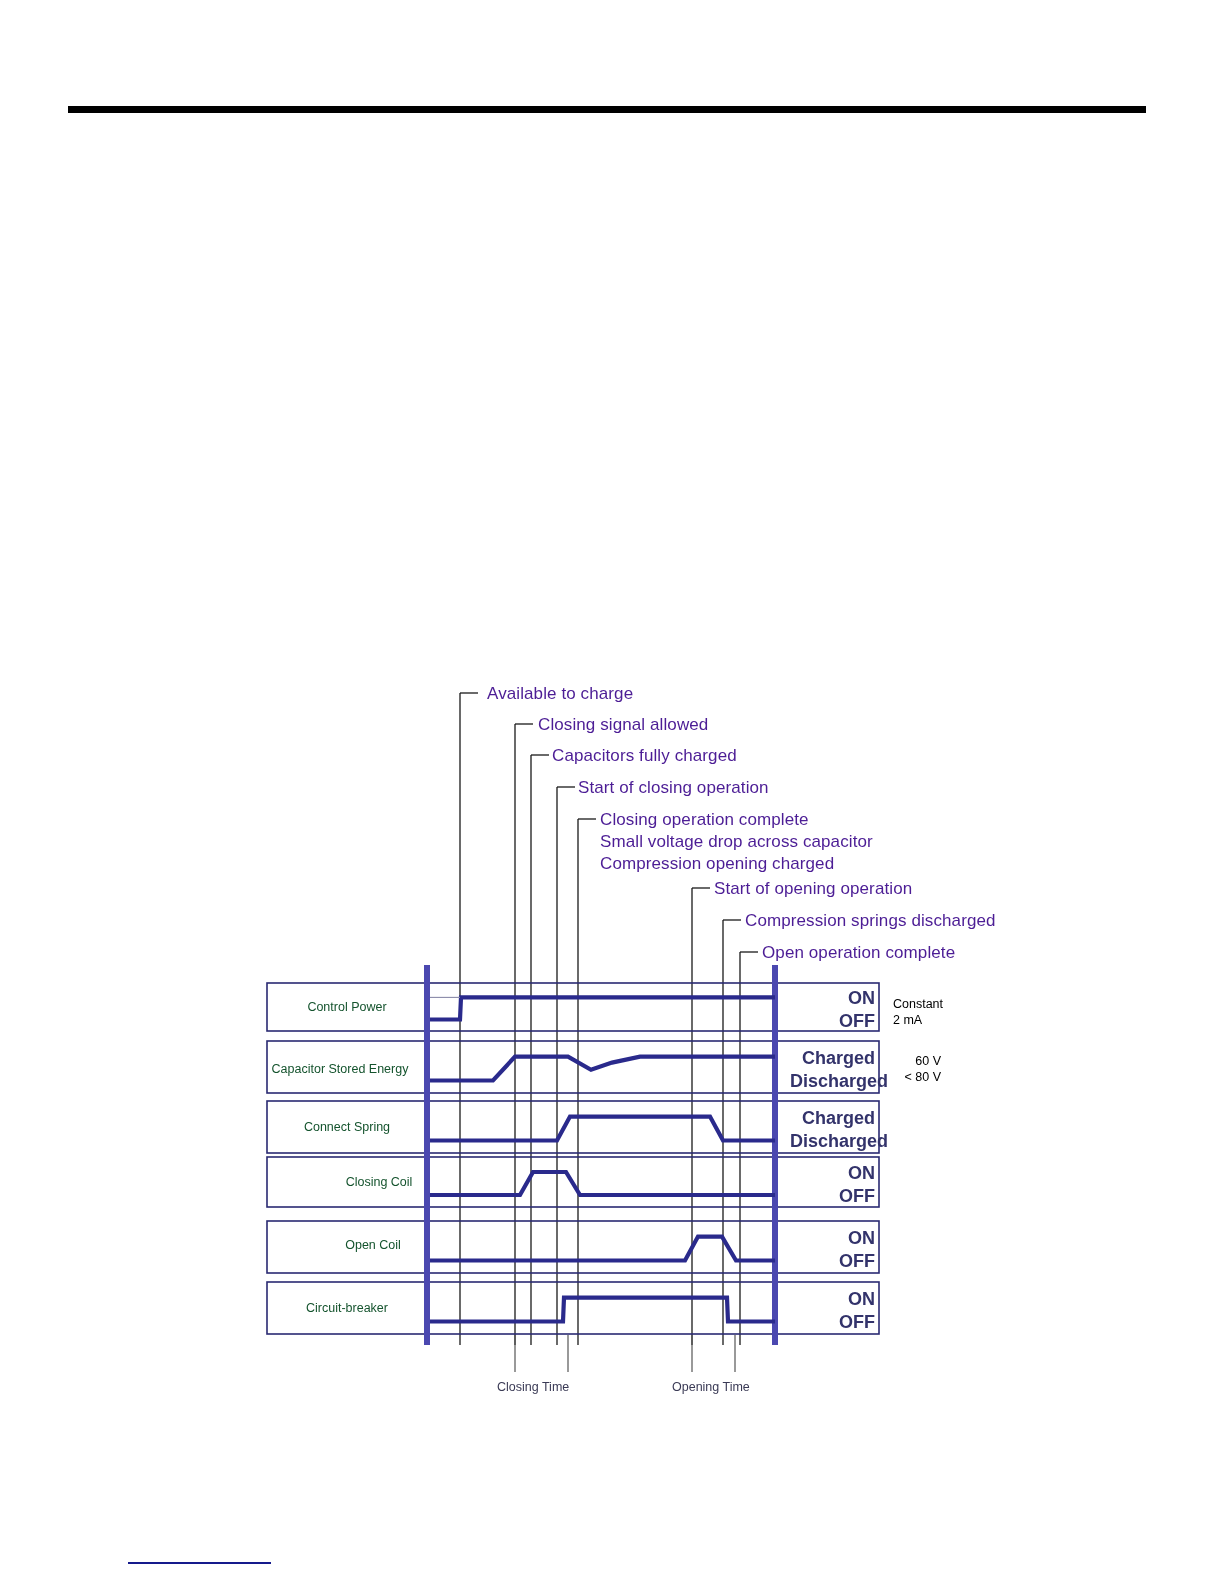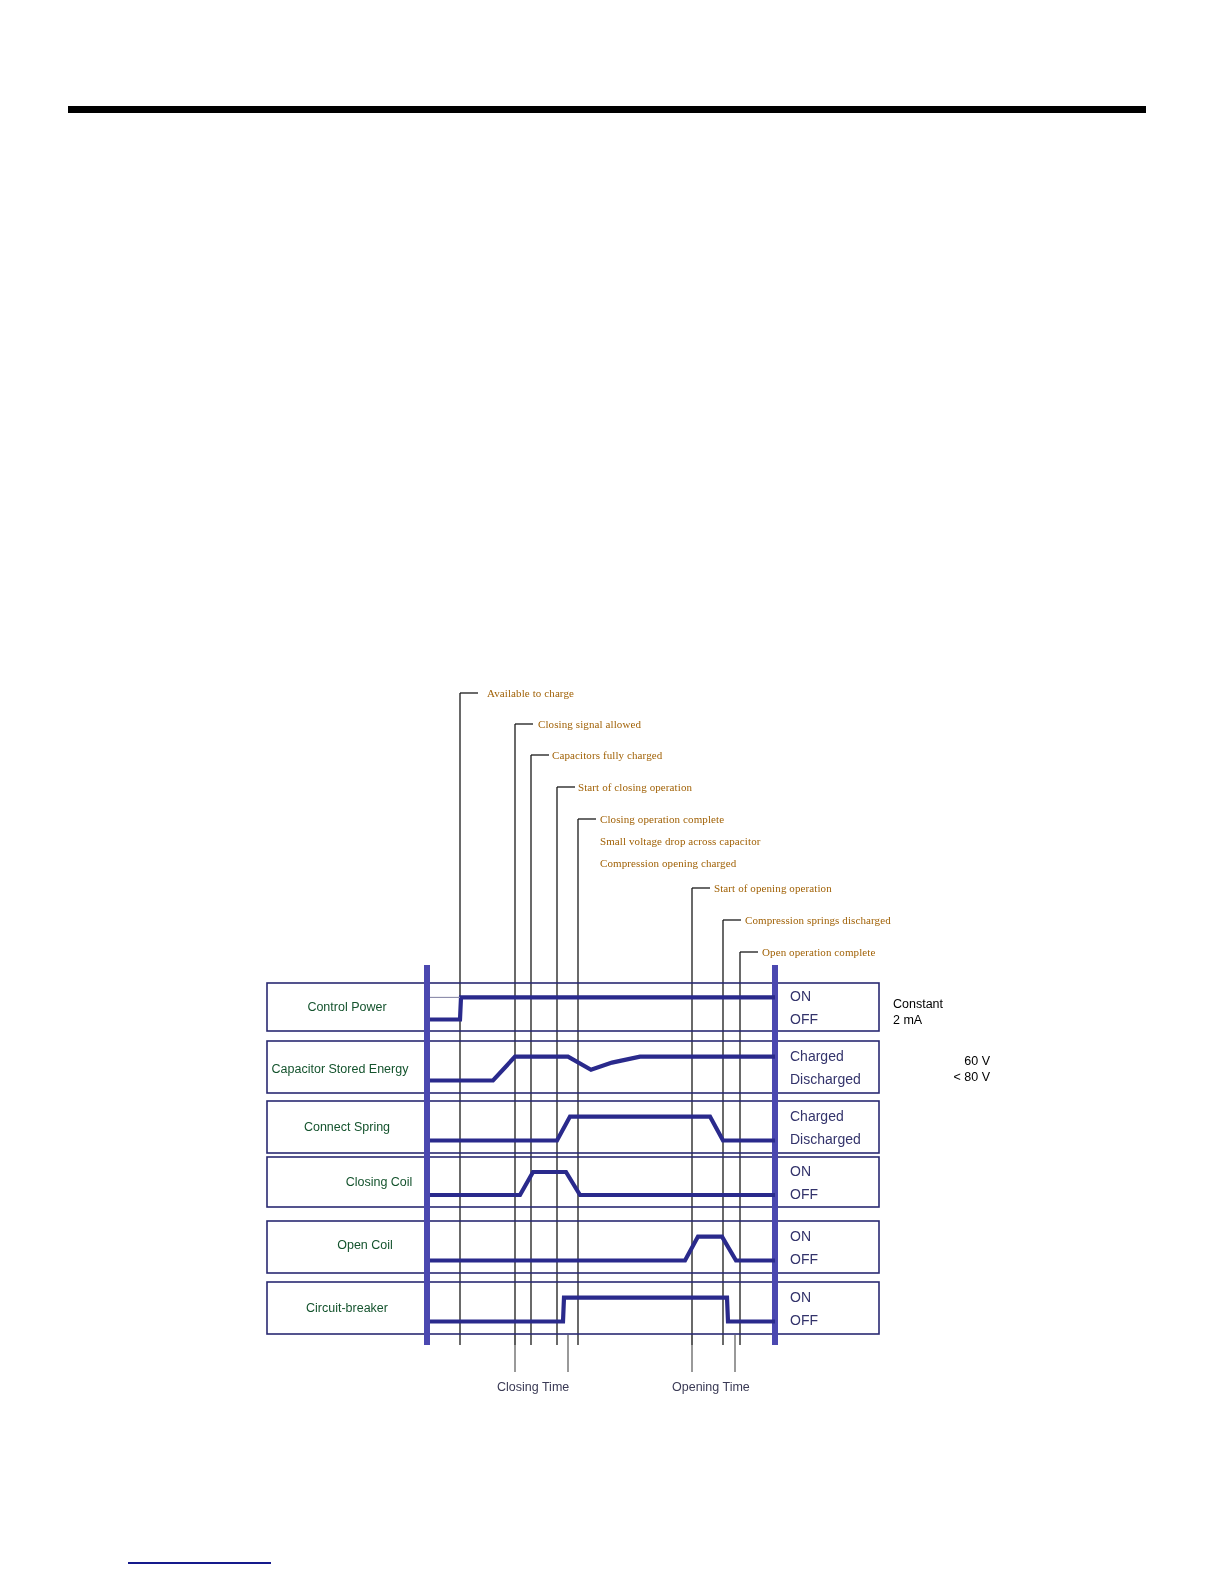--- a/index.html
+++ b/index.html
@@ -5,25 +5,25 @@
   html,body{margin:0;padding:0;background:#ffffff;}
   body{width:1224px;height:1584px;position:relative;font-family:"Liberation Sans",sans-serif;
        -webkit-font-smoothing:antialiased;}
   .page{position:absolute;inset:0;width:1224px;height:1584px;overflow:hidden;}
   .hrule{position:absolute;left:68px;top:106px;width:1078px;height:7px;background:#000000;}
   .footrule{position:absolute;left:128px;top:1562px;width:143px;height:2px;background:#151a8c;}
 
   .fig{position:absolute;left:0;top:0;width:1224px;height:1584px;}
 
   
-  .callout{position:absolute;color:#a16207;font-size:11px;letter-spacing:.1px;
-           white-space:nowrap;line-height:15px;font-family:Liberation Serif, serif;}
+  .callout{position:absolute;color:#4c1d95;font-size:17px;letter-spacing:.1px;
+           white-space:nowrap;line-height:15px;font-family:Liberation Sans, sans-serif;}
   .rowlabel{position:absolute;display:flex;align-items:center;justify-content:center;
             color:#14532d;font-size:12.5px;white-space:nowrap;text-align:right;}
-  .statelab{position:absolute;color:#33336b;font-size:14px;white-space:nowrap;text-align:left;}
+  .statelab{position:absolute;color:#33336b;font-size:18px;white-space:nowrap;text-align:right;font-weight:bold;}
   .sidenote{position:absolute;color:#000000;font-size:12.5px;line-height:16px;white-space:pre;}
   .sidenote.r{text-align:right;}
   .bottomlab{position:absolute;color:#3a3a55;font-size:12.5px;white-space:nowrap;}
 </style>
 </head>
 <body>
 
 <div class="page">
 
   <div class="hrule"></div>
@@ -110,21 +110,21 @@
       <div class="callout" style="left: 714px; top: 881px;">Start of opening operation</div>
       <div class="callout" style="left: 745px; top: 913px;">Compression springs discharged</div>
       <div class="callout" style="left: 762px; top: 945px;">Open operation complete</div>
     </div>
 
   <div id="rowlabel-layer">
       <div class="rowlabel" style="left: 267px; top: 983px; width: 160px; height: 48px;">Control Power</div>
       <div class="rowlabel" style="left: 260px; top: 1041px; width: 160px; height: 56px;">Capacitor Stored Energy</div>
       <div class="rowlabel" style="left: 267px; top: 1101px; width: 160px; height: 52px;">Connect Spring</div>
       <div class="rowlabel" style="left: 267px; top: 1157px; width: 160px; height: 50px; padding-left: 32px;">Closing Coil</div>
-      <div class="rowlabel" style="left: 285px; top: 1221px; width: 160px; height: 48px;">Open Coil</div>
+      <div class="rowlabel" style="left: 267px; top: 1221px; width: 160px; height: 48px; padding-left: 26px;">Open Coil</div>
       <div class="rowlabel" style="left: 267px; top: 1282px; width: 160px; height: 52px;">Circuit-breaker</div>
     </div>
 
   <div id="statelabel-layer">
       <div class="statelab" style="left: 790px; top: 988.4px; width: 85px;">ON</div>
       <div class="statelab" style="left: 790px; top: 1010.52px; width: 85px;">OFF</div>
       <div class="statelab" style="left: 790px; top: 1047.6px; width: 85px;">Charged</div>
       <div class="statelab" style="left: 790px; top: 1071.48px; width: 85px;">Discharged</div>
       <div class="statelab" style="left: 790px; top: 1107.6px; width: 85px;">Charged</div>
       <div class="statelab" style="left: 790px; top: 1131.48px; width: 85px;">Discharged</div>
@@ -132,21 +132,21 @@
       <div class="statelab" style="left: 790px; top: 1186px; width: 85px;">OFF</div>
       <div class="statelab" style="left: 790px; top: 1227.6px; width: 85px;">ON</div>
       <div class="statelab" style="left: 790px; top: 1251.48px; width: 85px;">OFF</div>
       <div class="statelab" style="left: 790px; top: 1288.6px; width: 85px;">ON</div>
       <div class="statelab" style="left: 790px; top: 1312.48px; width: 85px;">OFF</div>
     </div>
 
   <div id="sidenote-layer">
       <div class="sidenote" style="left: 893px; top: 996px;">Constant
 2 mA</div>
-      <div class="sidenote r" style="left: 880px; width: 110px; top: 1053px;">60 V
+      <div class="sidenote r" style="left: 831px; width: 110px; top: 1053px;">60 V
 &lt; 80 V</div>
     </div>
 
   <div id="bottomlabel-layer">
       <div class="bottomlab" style="left: 497px; top: 1380px;">Closing Time</div>
       <div class="bottomlab" style="left: 672px; top: 1380px;">Opening Time</div>
     </div>
 
 </div>
 

